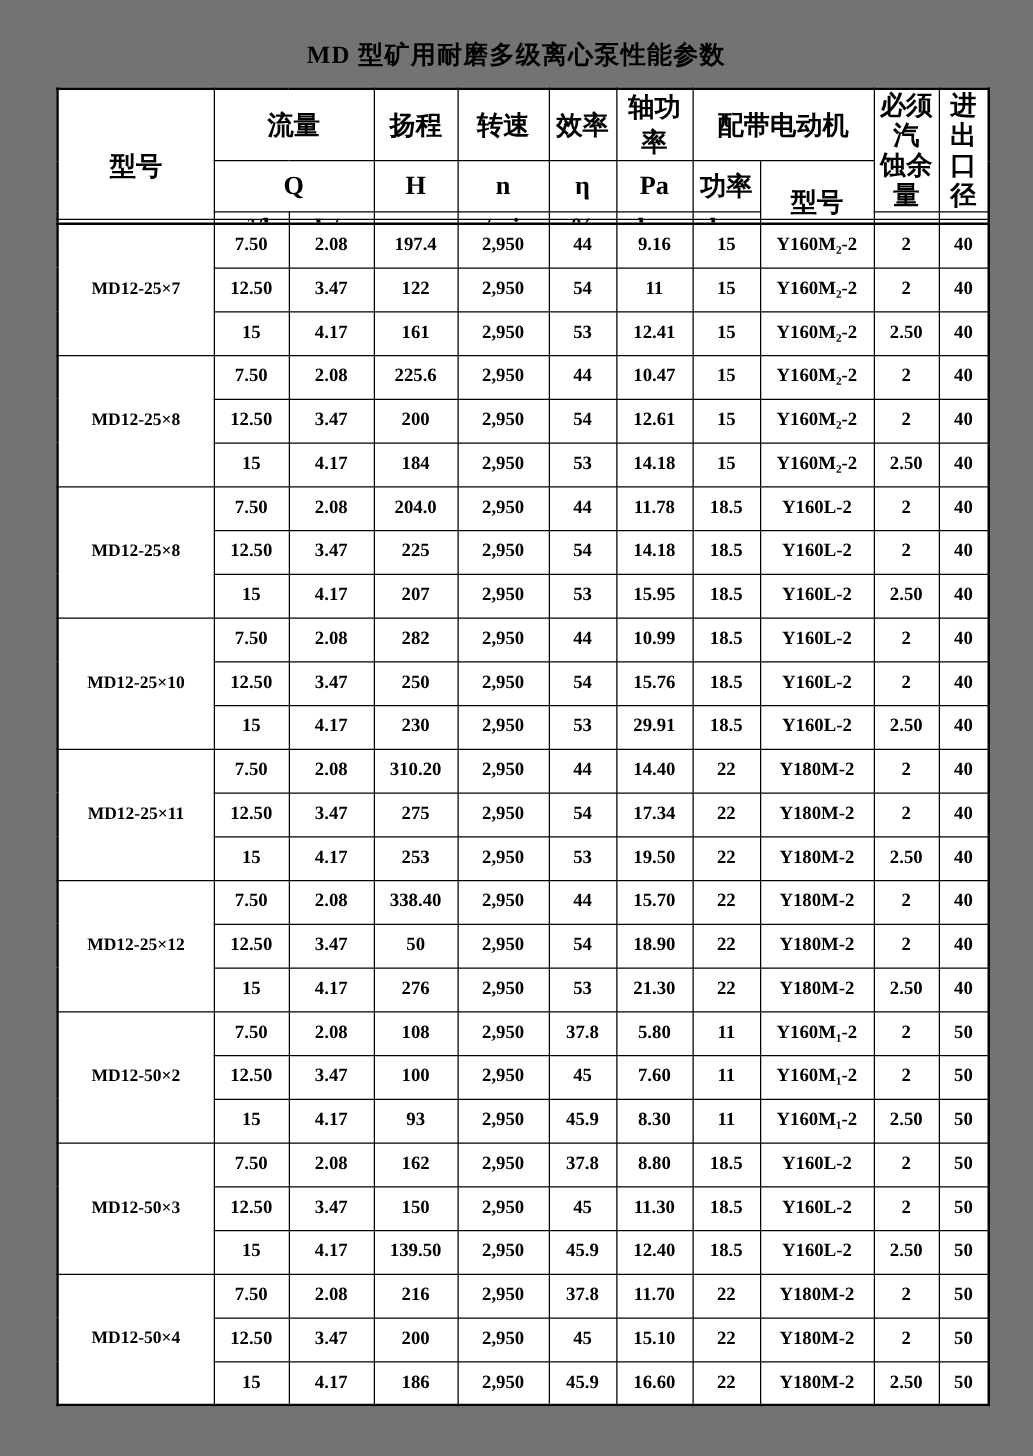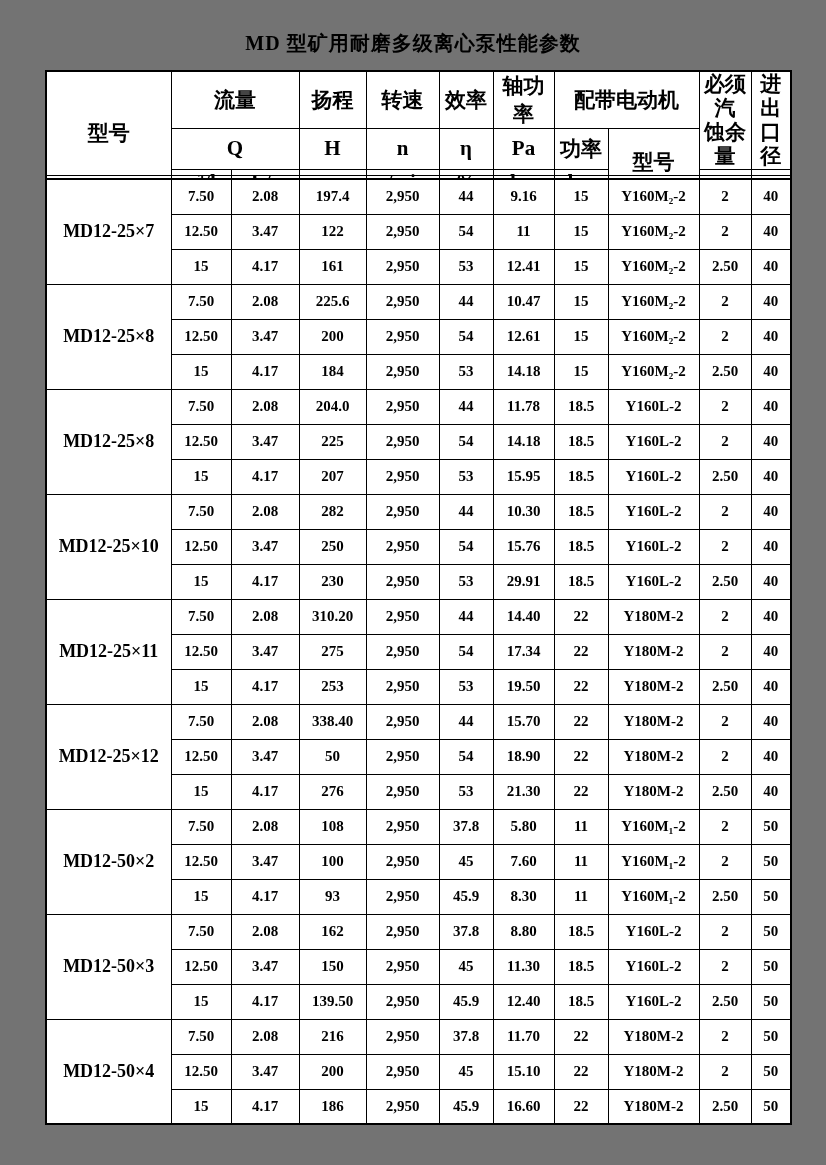--- a/index.html
+++ b/index.html
@@ -29,21 +29,21 @@
   .body-wrap {
     position:absolute; left:45px; top:175px; width:745px;
     border-top:1px solid #000; padding-top:2px;
   }
   .body-tbl { border:2px solid #000; border-top:2px solid #000; }
   .body-tbl td {
     border:1px solid #000; text-align:center; vertical-align:middle;
     font-weight:bold; font-size:15px; height:35px; padding:0 1px;
     overflow:hidden;
   }
-  .body-tbl td.model-cell { font-size:18px; letter-spacing:0;margin-left:16px; }
+  .body-tbl td.model-cell { font-size:14px; letter-spacing:0;margin-left:16px; }
 </style>
 </head>
 <body>
 
 <div class="page">
 
   <div class="title">MD 型矿用耐磨多级离心泵性能参数</div>
 
   <table class="tbl header-tbl">
     <colgroup>
@@ -223,21 +223,21 @@
             <td>2.50</td>
             <td>40</td>
           </tr>
           <tr>
             <td class="model-cell" rowspan="3">MD12-25×10</td>
             <td>7.50</td>
             <td>2.08</td>
             <td>282</td>
             <td>2,950</td>
             <td>44</td>
-            <td>10.30</td>
+            <td>10.99</td>
             <td>18.5</td>
             <td>Y160L-2</td>
             <td>2</td>
             <td>40</td>
           </tr>
           <tr>
             <td>12.50</td>
             <td>3.47</td>
             <td>250</td>
             <td>2,950</td>

